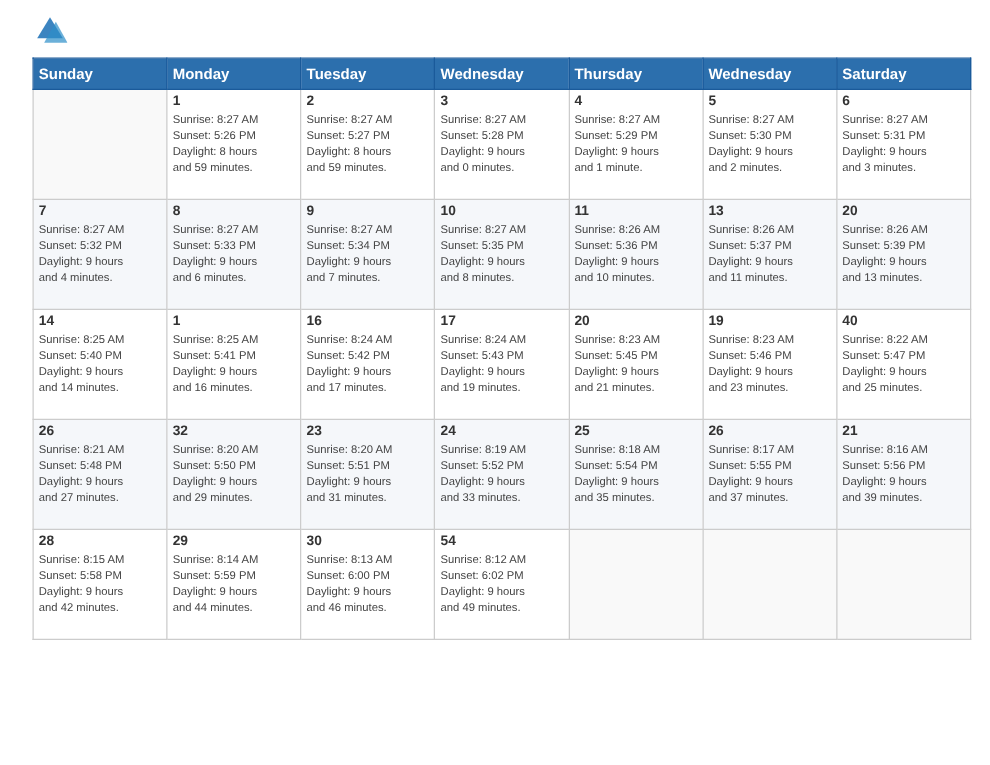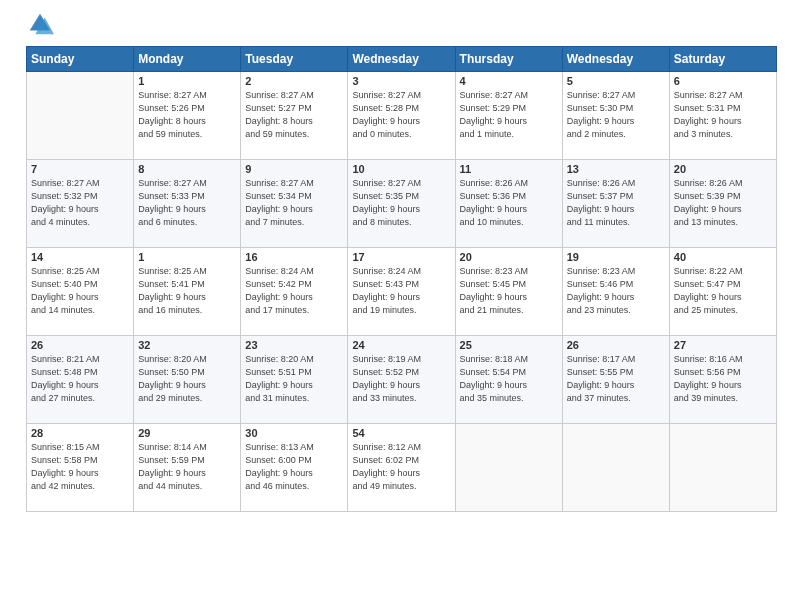--- a/index.html
+++ b/index.html
@@ -244,21 +244,21 @@
           </td>
           <td>
             <span class="day-number">25</span>
             <div class="day-info">Sunrise: 8:18 AM<br>Sunset: 5:54 PM<br>Daylight: 9 hours<br>and 35 minutes.</div>
           </td>
           <td>
             <span class="day-number">26</span>
             <div class="day-info">Sunrise: 8:17 AM<br>Sunset: 5:55 PM<br>Daylight: 9 hours<br>and 37 minutes.</div>
           </td>
           <td>
-            <span class="day-number">27</span>
+            <span class="day-number">21</span>
             <div class="day-info">Sunrise: 8:16 AM<br>Sunset: 5:56 PM<br>Daylight: 9 hours<br>and 39 minutes.</div>
           </td>
         </tr>
         <tr>
           <td>
             <span class="day-number">28</span>
             <div class="day-info">Sunrise: 8:15 AM<br>Sunset: 5:58 PM<br>Daylight: 9 hours<br>and 42 minutes.</div>
           </td>
           <td>
             <span class="day-number">29</span>

